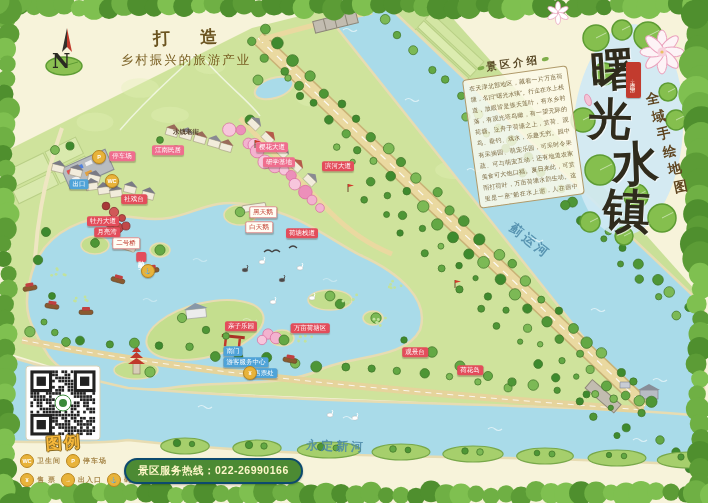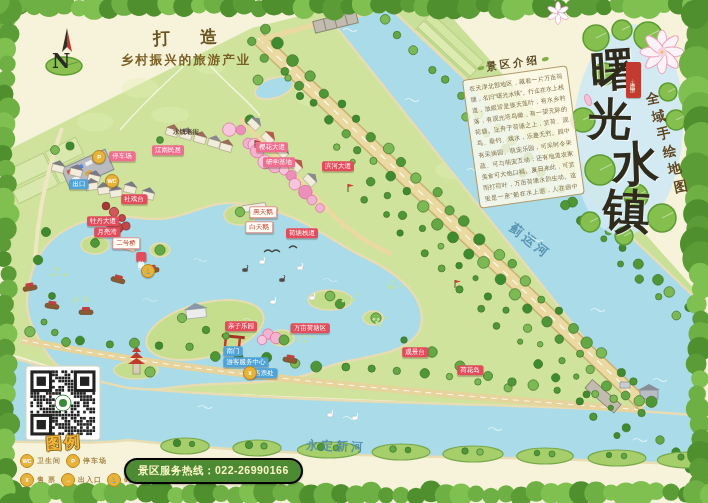--- a/index.html
+++ b/index.html
@@ -17,21 +17,21 @@
   .poi.white{background:#fffdf4;color:#c0392b;border:1px solid #e09090;}
   .poi.plain{background:none;box-shadow:none;color:#5a4632;font-weight:bold;}
   .poi.vertical{writing-mode:vertical-rl;padding:3px 1.5px;letter-spacing:1px;}
   .mapicon{position:absolute;transform:translate(-50%,-50%);width:12px;height:12px;border-radius:50%;
        background:#e8b33a;border:1.5px solid #b8861f;color:#fff;font-weight:bold;font-size:5.5px;
        display:flex;align-items:center;justify-content:center;z-index:6;box-shadow:0 1px 1px rgba(60,40,20,.3);}
   
   #slogan{left:96px;top:26px;width:180px;text-align:center;color:#6b5420;z-index:5;}
   #slogan .l1{font-family:"DejaVu Serif",serif;font-weight:bold;font-size:17px;letter-spacing:12px;
               transform:rotate(-2deg);margin-left:10px;}
-  #slogan .l2{font-weight:bold;font-size:12.5px;letter-spacing:2px;color:#7a6024;margin-top:3px;}
+  #slogan .l2{font-weight:normal;font-size:12.5px;letter-spacing:2px;color:#7a6024;margin-top:3px;}
   #slogan .l3{font-weight:bold;font-size:12.5px;letter-spacing:5px;color:#7a6024;margin-top:3px;}
   
   #compass{left:40px;top:22px;width:48px;height:56px;z-index:5;}
   
   #title-chars span{position:absolute;font-family:"DejaVu Serif",serif;font-weight:bold;color:#2f2b1c;
        text-shadow:1px 1px 0 rgba(255,255,255,.65);z-index:7;line-height:1;}
   #title-seal{left:626px;top:62px;width:15px;height:36px;background:#c23b2e;border-radius:2px;
        color:#fdf2e8;font-size:5.5px;writing-mode:vertical-rl;display:flex;align-items:center;
        justify-content:center;letter-spacing:1px;z-index:8;box-shadow:0 1px 1px rgba(0,0,0,.25);}
   #title-sub span{position:absolute;font-family:"DejaVu Serif",serif;font-weight:bold;font-size:13.5px;
@@ -48,21 +48,21 @@
   
   #legend-title{left:46px;top:433px;font-size:16px;font-weight:bold;color:#f6b83c;z-index:6;
        transform:rotate(-4deg);font-family:"DejaVu Serif",serif;letter-spacing:2px;
        text-shadow:-1px 0 #8a6a20,1px 0 #8a6a20,0 -1px #8a6a20,0 1px #8a6a20;}
   #legend-items{left:20px;top:454px;width:130px;display:flex;flex-wrap:wrap;z-index:6;}
   .lg-item{display:flex;align-items:center;margin:0 5px 5px 0;}
   .lg-ic{width:12px;height:12px;border-radius:50%;background:#e8b33a;border:1.5px solid #b8861f;
        color:#fff;font-weight:bold;font-size:5.5px;display:flex;align-items:center;justify-content:center;}
   .lg-lb{font-size:7px;font-weight:bold;color:#a98a4e;margin-left:3px;letter-spacing:1px;}
   
-  #hotline{left:124px;top:458px;background:#4c8a33;border:2px solid #000000;border-radius:13px;
+  #hotline{left:124px;top:458px;background:#4c8a33;border:2px solid #0c4a6e;border-radius:13px;
        padding:4px 12px;color:#fdf6c8;font-weight:bold;font-size:10.5px;z-index:6;letter-spacing:.5px;
        box-shadow:0 1px 2px rgba(0,0,0,.25);}
   
   .river-name{position:absolute;font-weight:bold;color:#4a88a8;opacity:.85;z-index:5;letter-spacing:3px;}
   #river1{left:506px;top:232px;font-size:13px;transform:rotate(38deg);}
   #river2{left:306px;top:438px;font-size:12px;transform:rotate(2deg);}
 </style>
 </head>
 <body>
 

